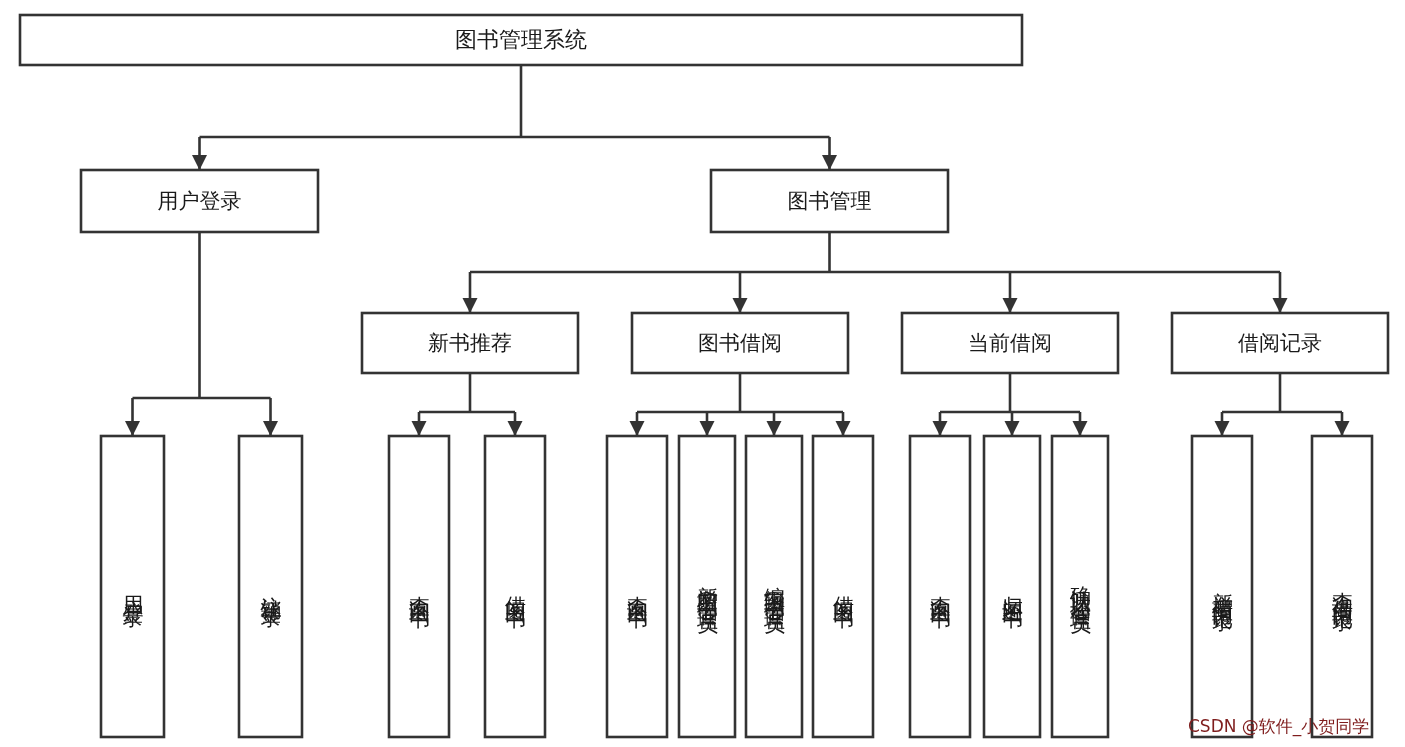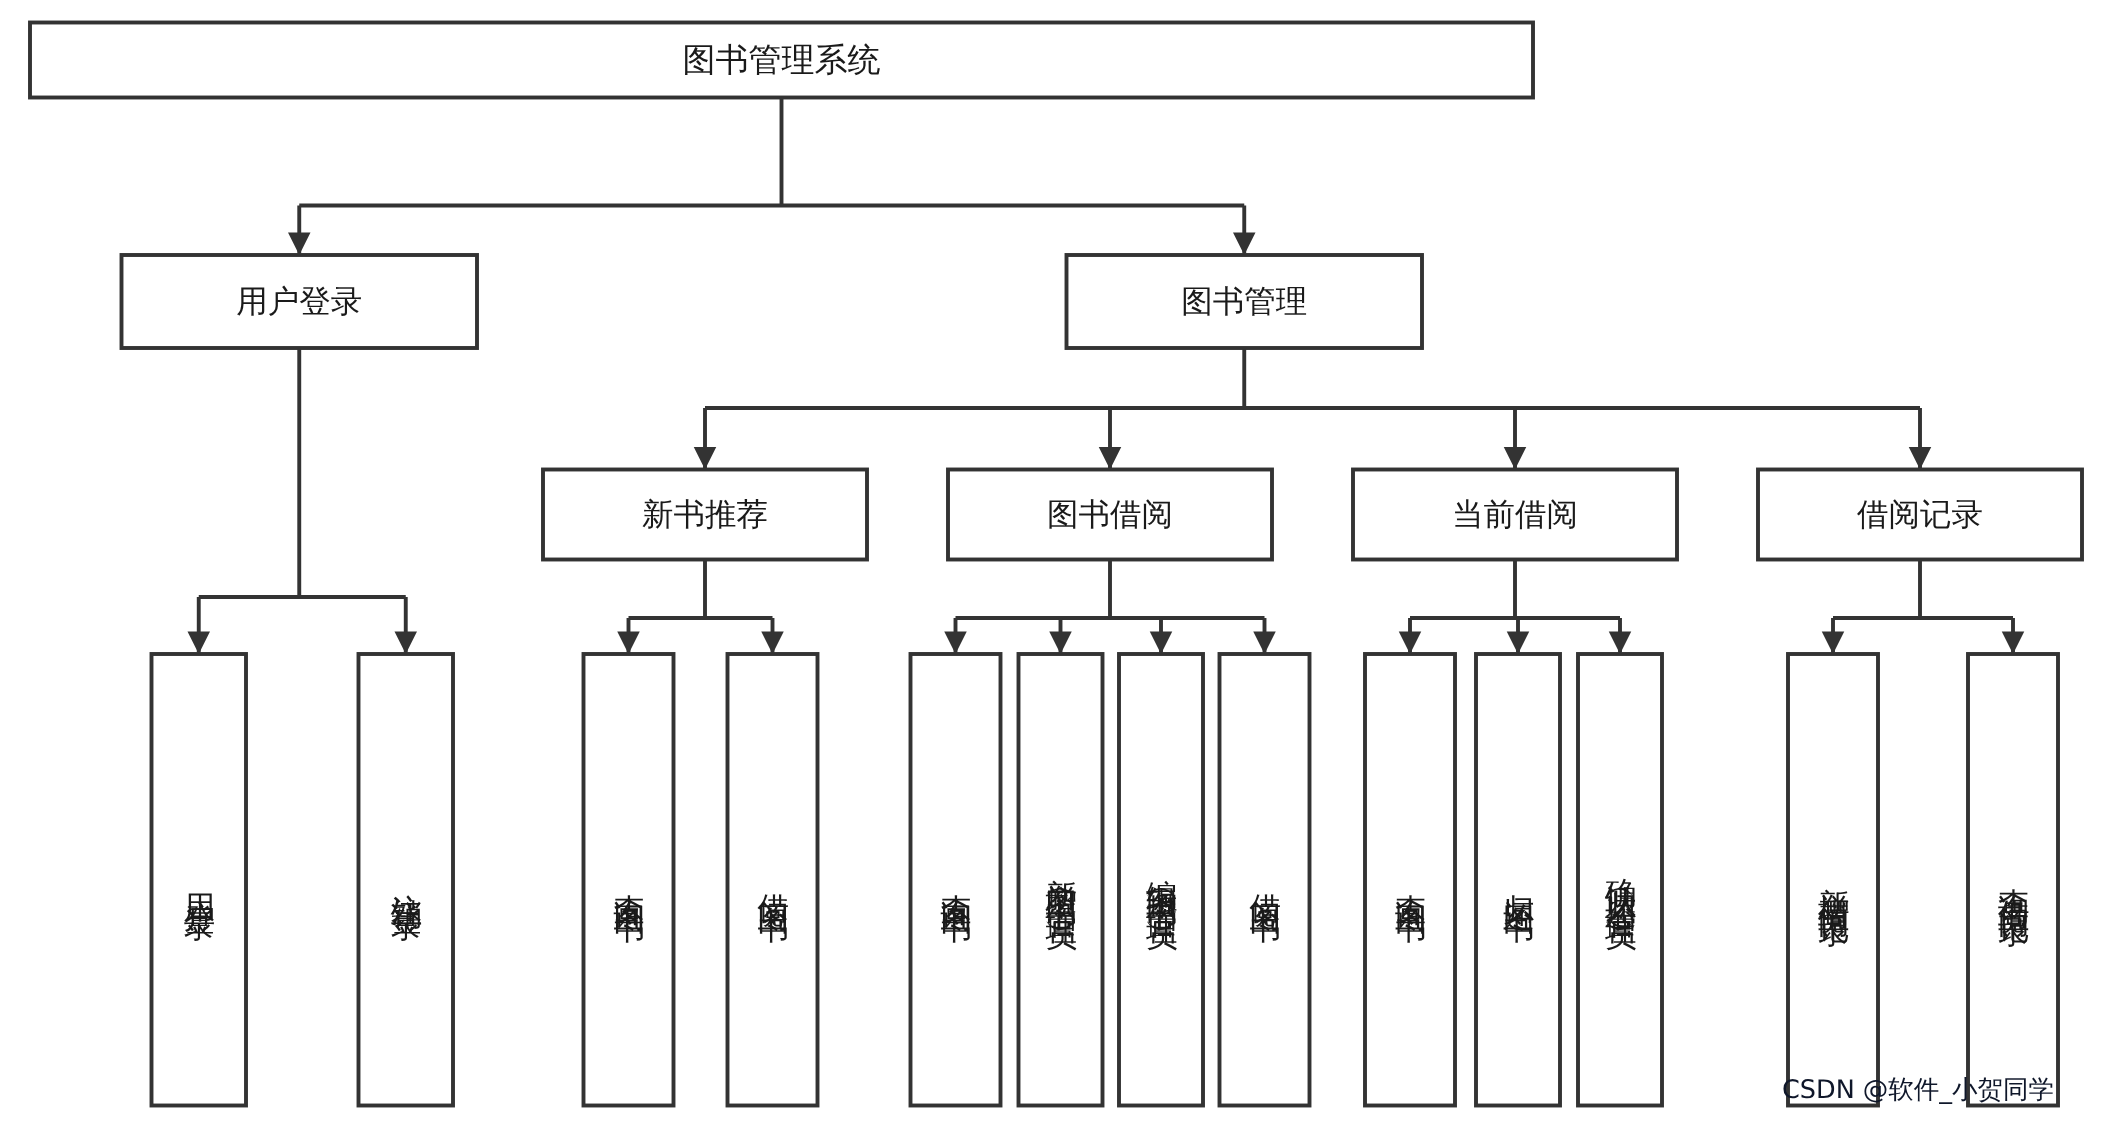--- a/index.html
+++ b/index.html
@@ -72,21 +72,21 @@
     white-space: nowrap;
     pointer-events: none;
     user-select: none;
   }
   #watermark {
     position: absolute;
     left: 1188px;
     top: 715px;
     font-family: "DejaVu Sans", "Liberation Sans", sans-serif;
     font-size: 17px;
-    color: #0f172a;
+    color: #7f1d1d;
     white-space: nowrap;
     user-select: none;
   }
 </style>
 </head>
 <body>
 
 <div id="diagram-root">
 
   <svg id="flow-svg" viewBox="0 0 1405 747">

